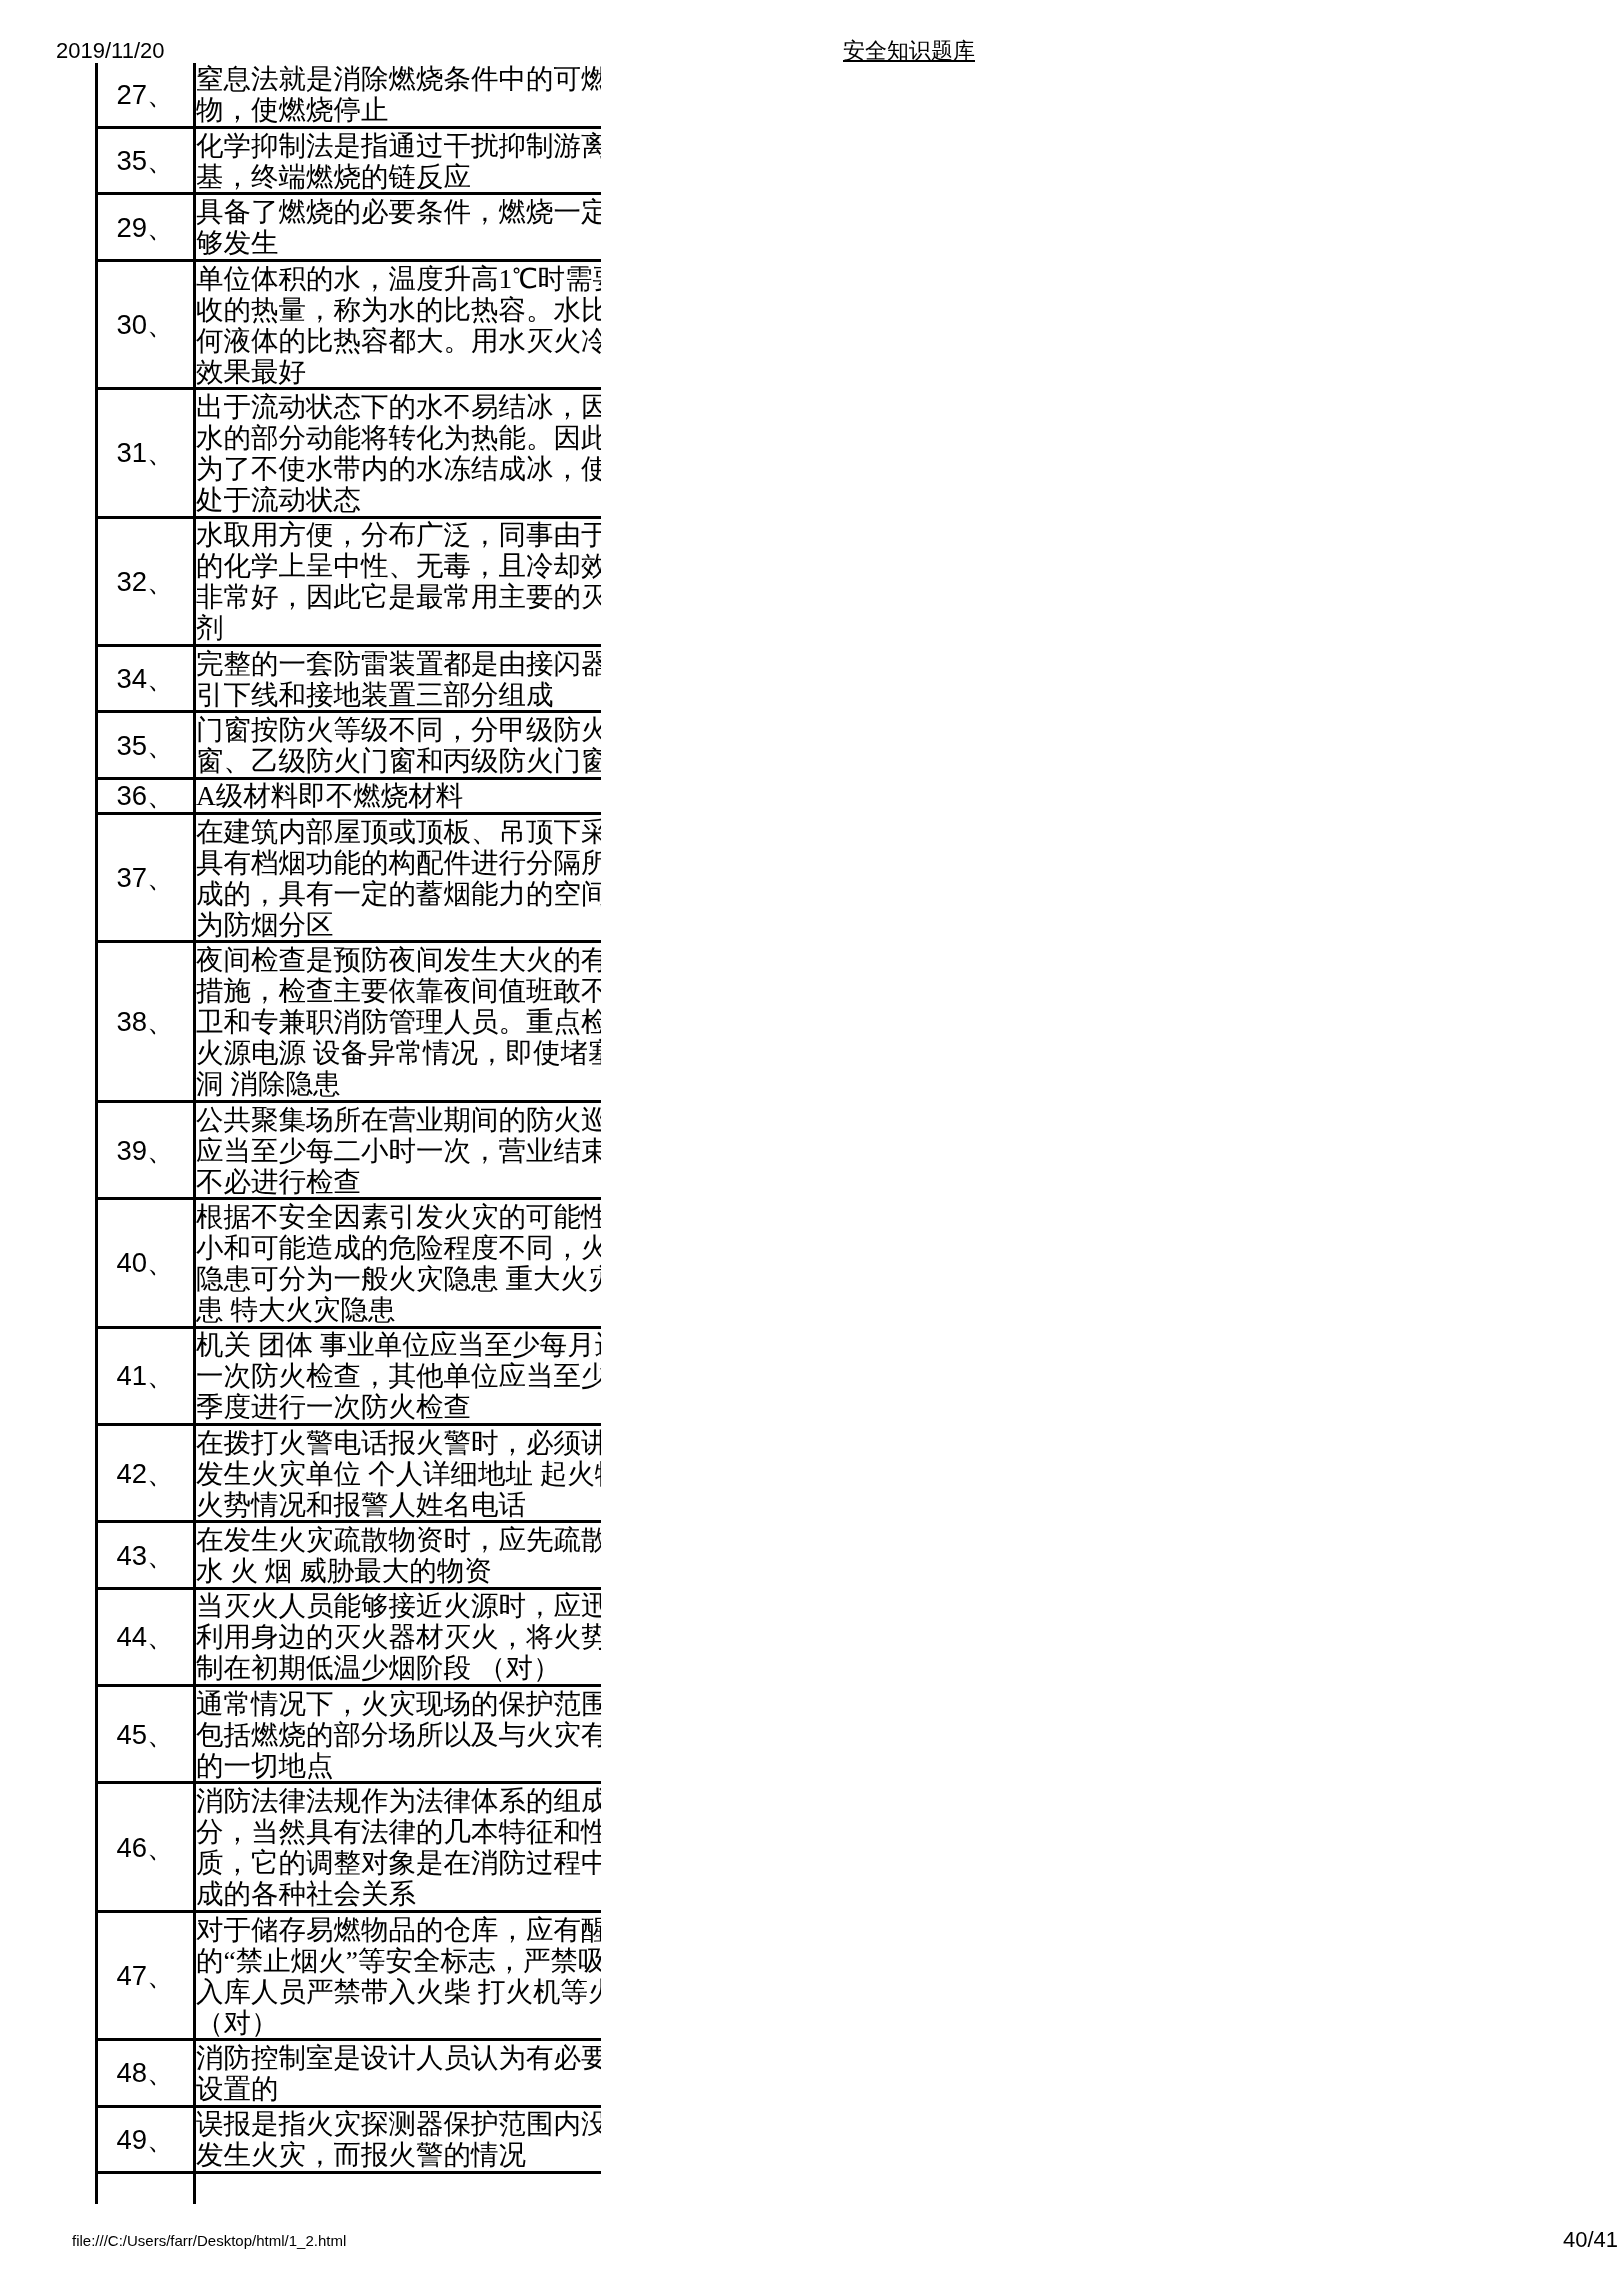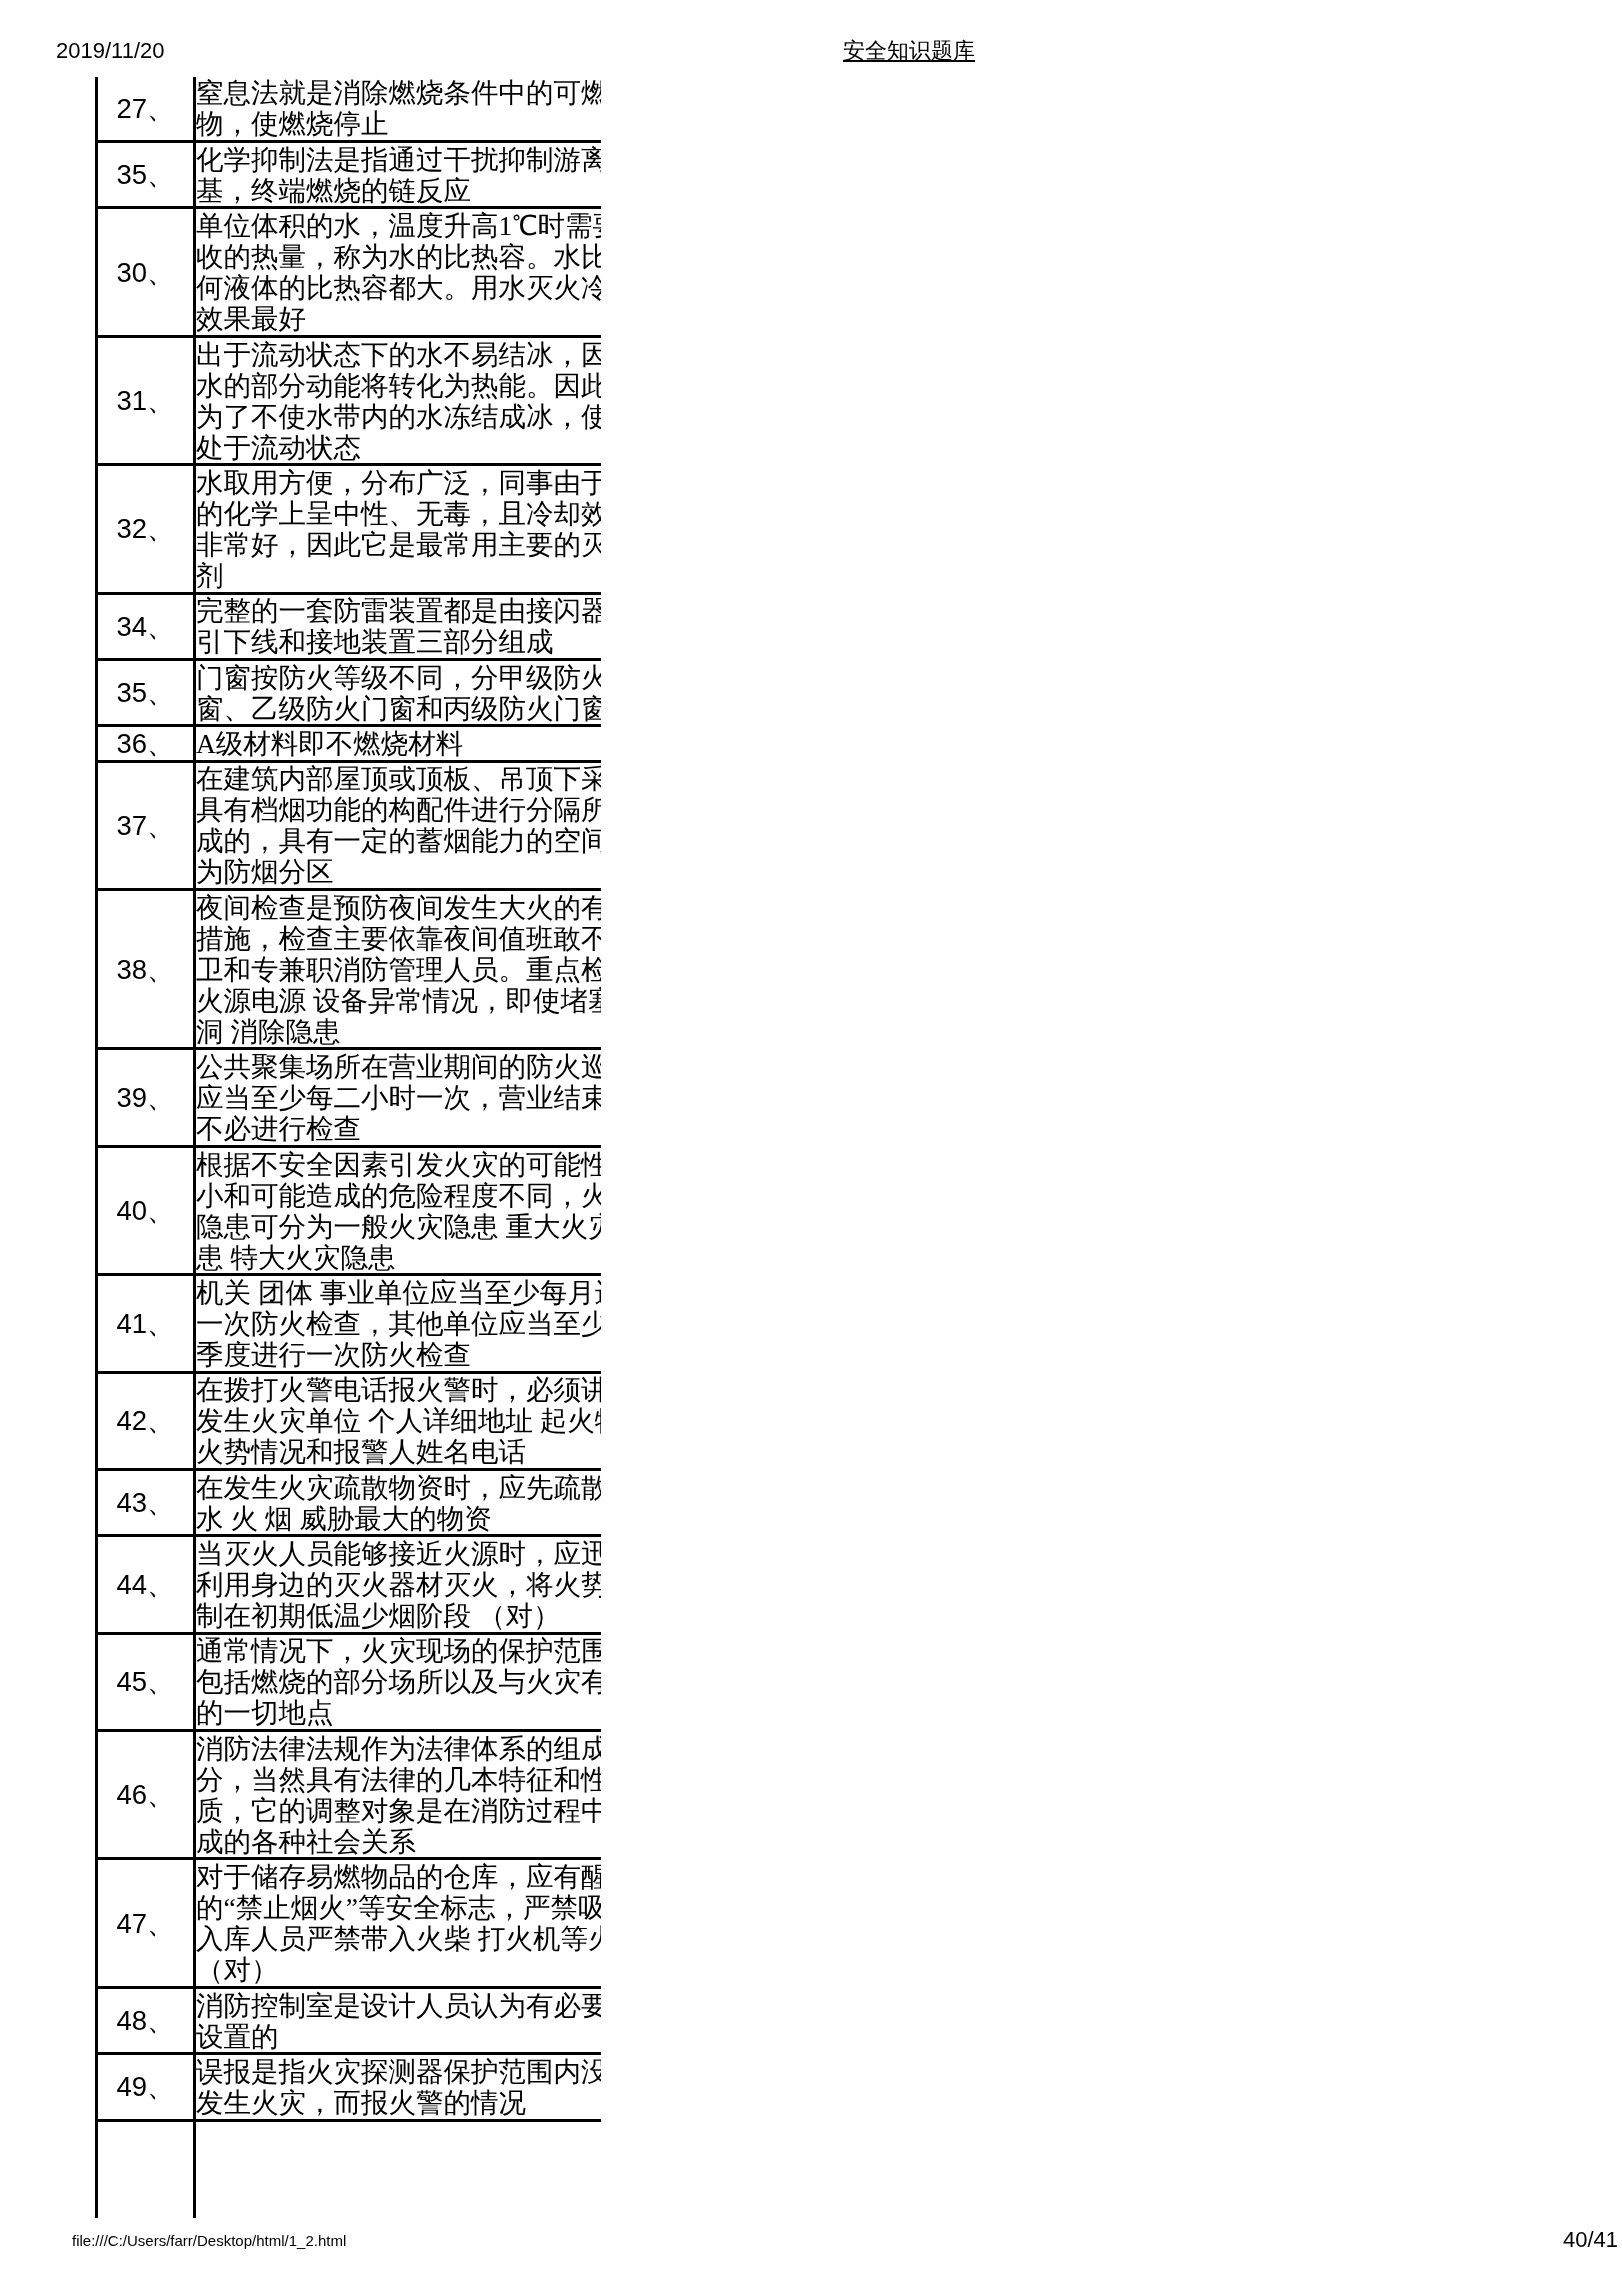--- a/index.html
+++ b/index.html
@@ -27,21 +27,21 @@
     top: 38px;
     font-family: "Liberation Serif", serif;
     font-size: 22px;
     line-height: 25px;
     color: #000;
     text-decoration: underline;
   }
   .table-clip {
     position: absolute;
     left: 95px;
-    top: 77px;
+    top: 63px;
     width: 506px;
     height: 2141px;
     overflow: hidden;
   }
   table.qtable {
     border-collapse: collapse;
     table-layout: fixed;
     width: 635px;
     margin-top: -3.3px; 
   }
@@ -107,20 +107,25 @@
 
     <tr>
           <td class="cell-num">27、</td>
           <td class="cell-q">窒息法就是消除燃烧条件中的可燃物，使燃烧停止</td>
           <td class="cell-a">错</td>
         </tr>
         <tr>
           <td class="cell-num">35、</td>
           <td class="cell-q">化学抑制法是指通过干扰抑制游离基，终端燃烧的链反应</td>
           <td class="cell-a">对</td>
+        </tr>
+        <tr>
+          <td class="cell-num">29、</td>
+          <td class="cell-q">具备了燃烧的必要条件，燃烧一定能够发生</td>
+          <td class="cell-a">错</td>
         </tr>
         <tr>
           <td class="cell-num">30、</td>
           <td class="cell-q">单位体积的水，温度升高1℃时需要吸收的热量，称为水的比热容。水比任何液体的比热容都大。用水灭火冷却效果最好</td>
           <td class="cell-a">对</td>
         </tr>
         <tr>
           <td class="cell-num">31、</td>
           <td class="cell-q">出于流动状态下的水不易结冰，因为水的部分动能将转化为热能。因此，为了不使水带内的水冻结成冰，使水处于流动状态</td>
           <td class="cell-a">对</td>

